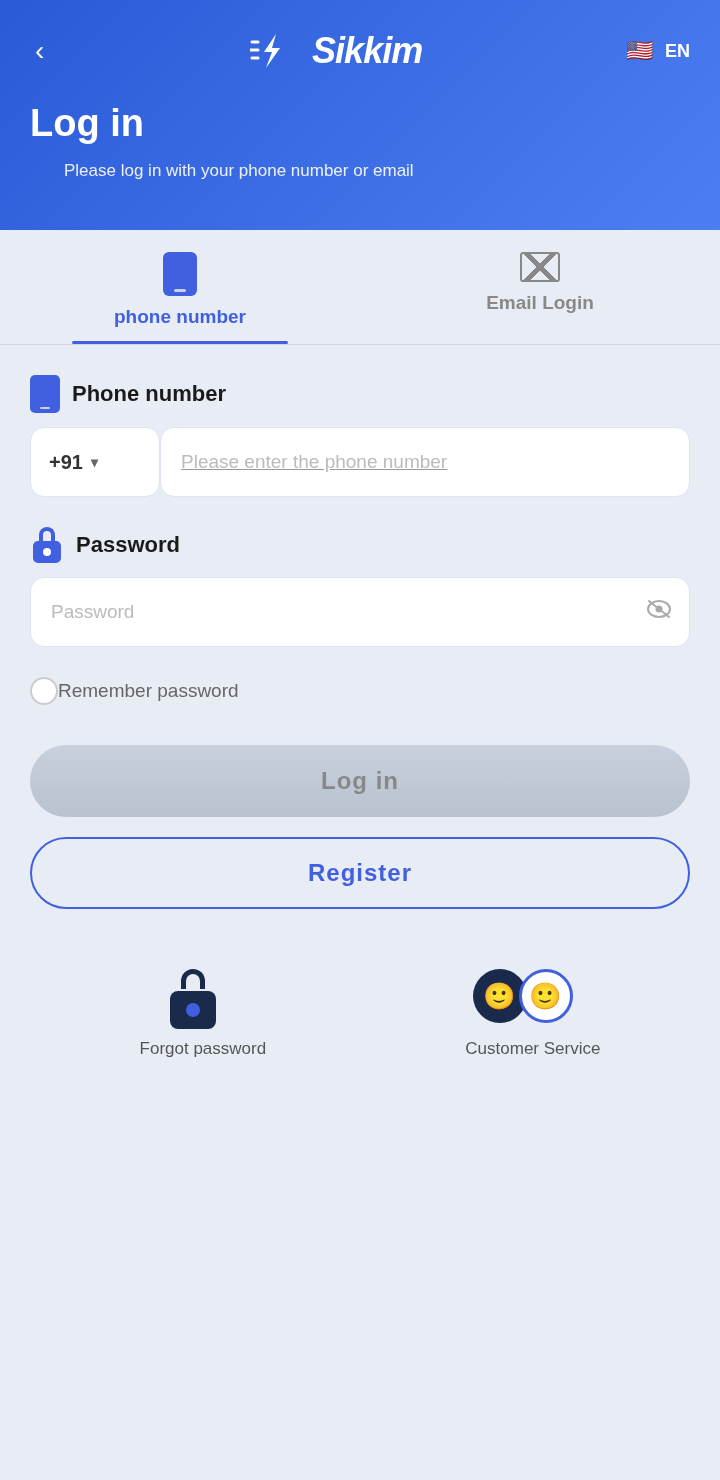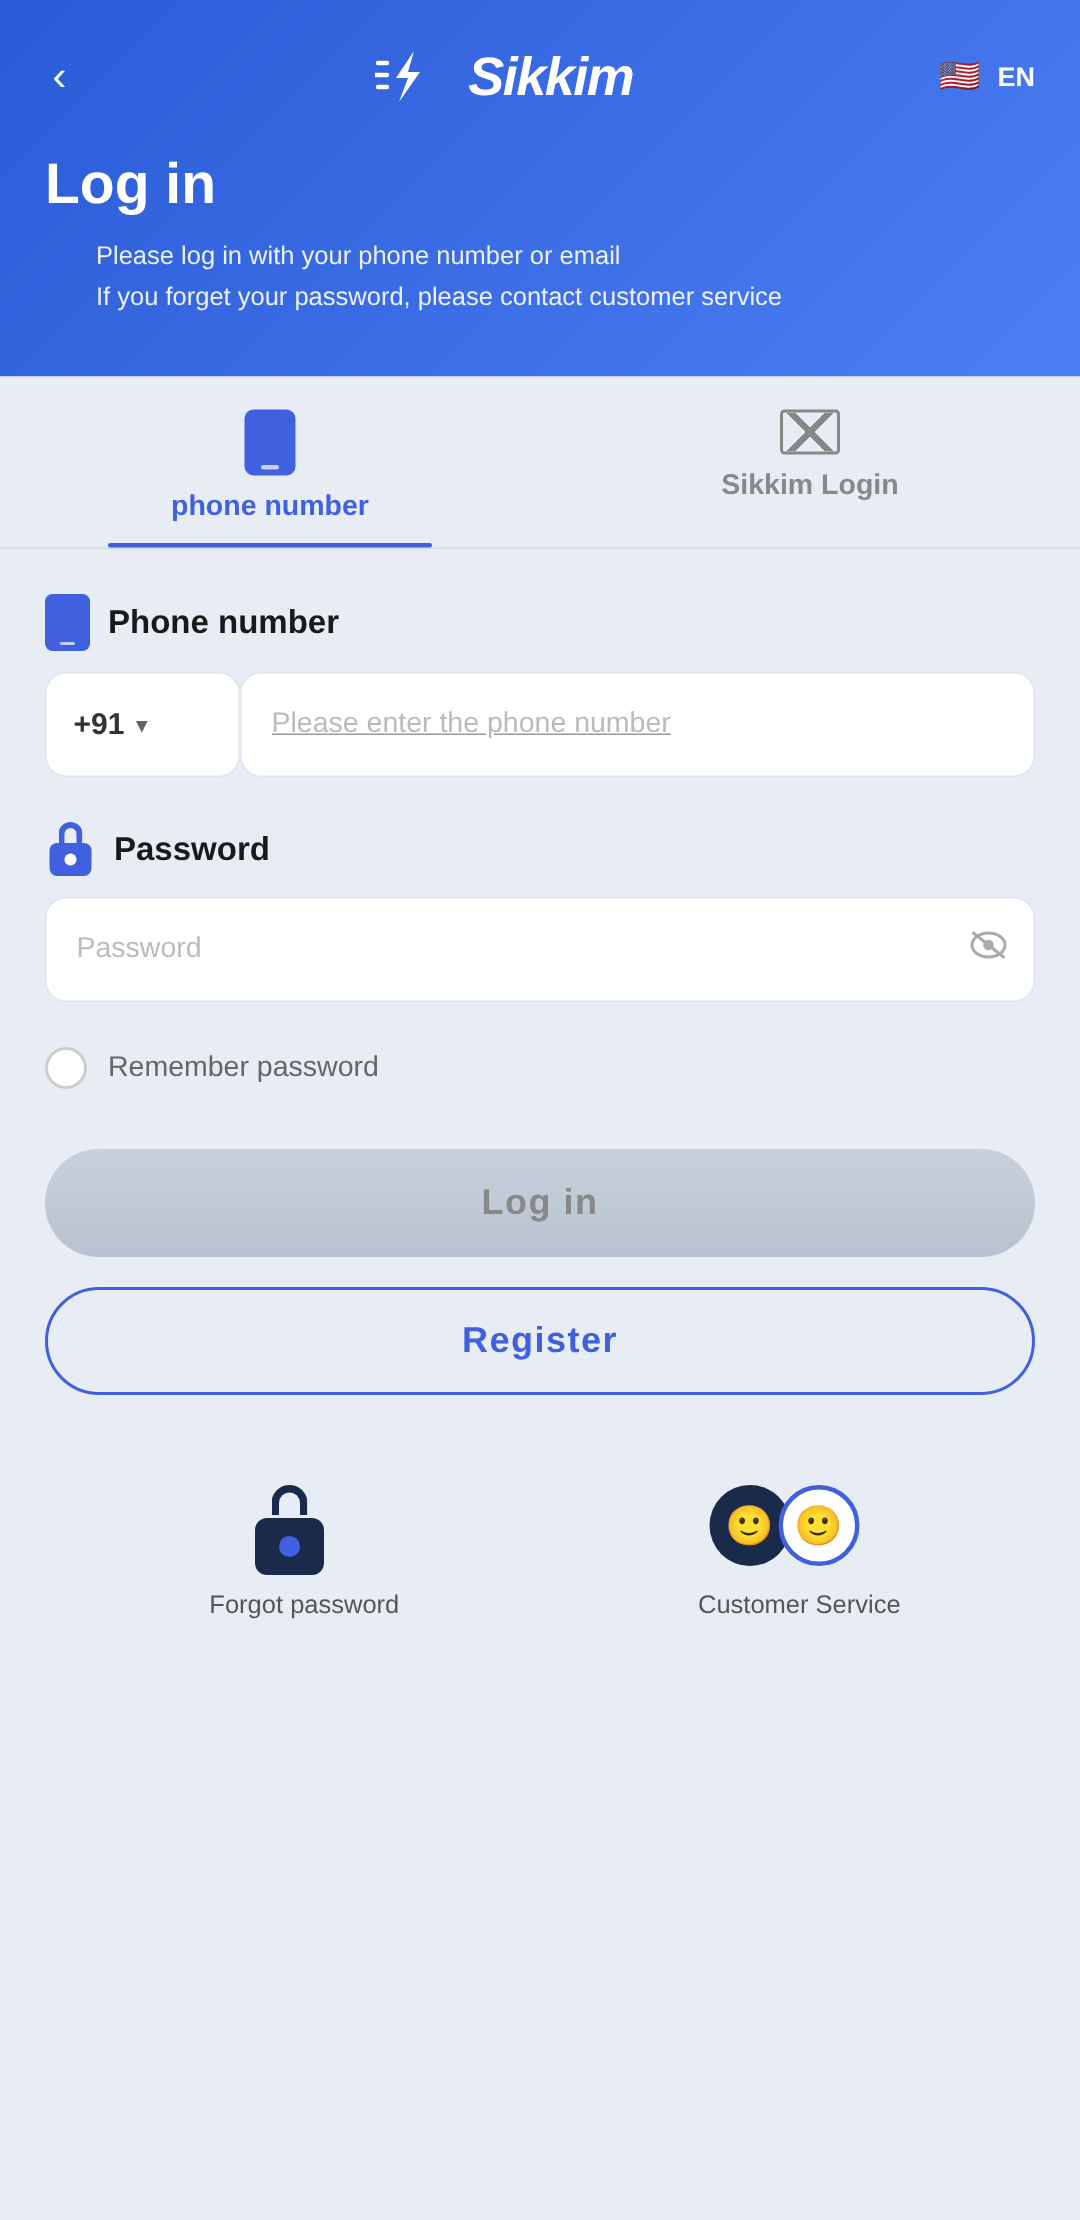--- a/index.html
+++ b/index.html
@@ -286,21 +286,20 @@
       background: none;
       border: none;
       cursor: pointer;
       color: #aaa;
       font-size: 22px;
     }
 
     .remember-row {
       display: flex;
       align-items: center;
-      gap: 14px;
       margin-top: 20px;
       margin-bottom: 40px;
     }
     .remember-checkbox {
       width: 28px;
       height: 28px;
       border: 2px solid #ccc;
       border-radius: 50%;
       background: white;
       cursor: pointer;
@@ -459,32 +458,31 @@
       <span class="logo-text">Sikkim</span>
     </div>
     <button class="lang-btn">
       <div class="flag-circle">🇺🇸</div>
       <span>EN</span>
     </button>
   </div>
   <div class="header-title">Log in</div>
   <div class="header-subtitle">
     <div>Please log in with your phone number or email</div>
-    <div>If you forget your password, please contact customer service</div>
   </div>
 </div>
 
 <div class="tabs-container">
   <button class="tab active">
     <div class="tab-phone-icon"></div>
     <span class="tab-label">phone number</span>
   </button>
   <button class="tab">
     <div class="tab-email-icon"></div>
-    <span class="tab-label">Sikkim Login</span>
+    <span class="tab-label">Email Login</span>
   </button>
 </div>
 
 <div class="form-area">
 
   
   <div class="field-section">
     <div class="field-label">
       <div class="phone-icon-small"></div>
       <span class="field-label-text">Phone number</span>

